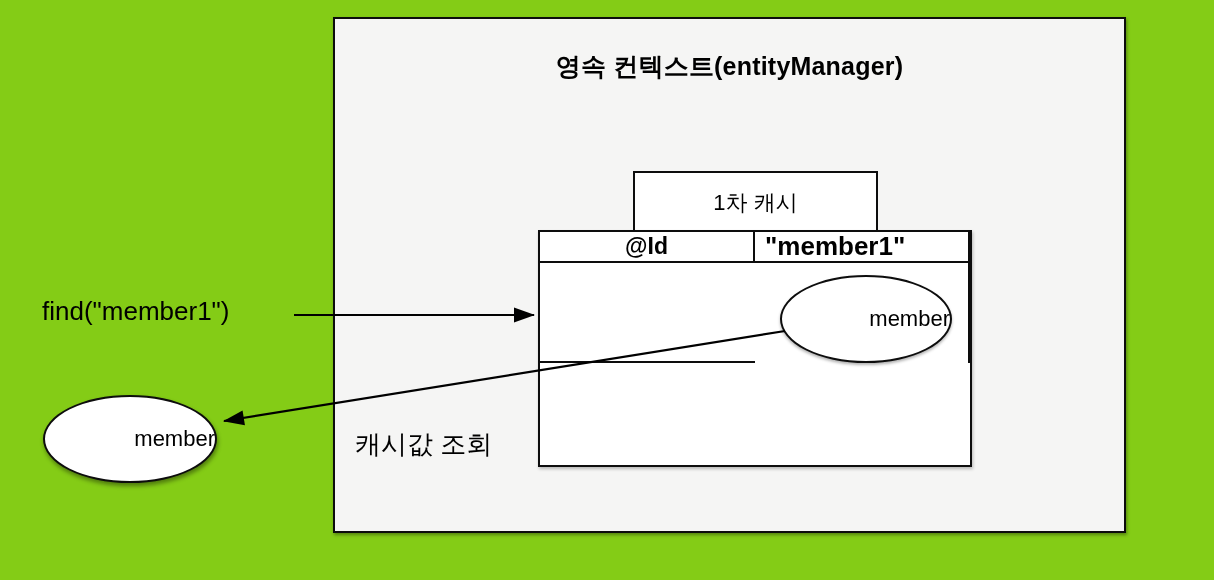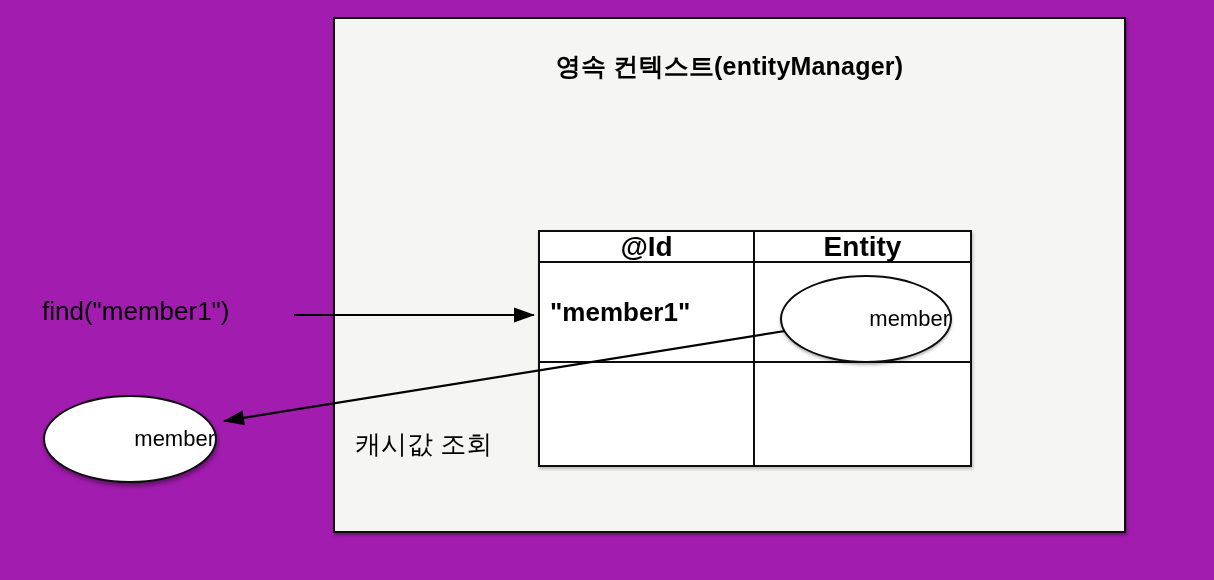--- a/index.html
+++ b/index.html
@@ -10,21 +10,21 @@
   body {
     width: 1214px;
     height: 580px;
     font-family: "Liberation Sans", sans-serif;
     color: #000000;
   }
   .canvas {
     position: relative;
     width: 1214px;
     height: 580px;
-    background: #a21caf;
+    background: #84cc16;
     overflow: hidden;
   }
 
   
   .outer-box {
     position: absolute;
     left: 333px;
     top: 17px;
     width: 793px;
     height: 516px;
@@ -79,21 +79,21 @@
     z-index: 3;
   }
   .cell { box-sizing: border-box; }
   .cell.col-left { border-right: 2.5px solid #0d0d0d; }
   .cell.row-top, .cell.row-mid { border-bottom: 2.5px solid #0d0d0d; }
   .cell.header {
     display: flex;
     align-items: center;
     justify-content: center;
     font-weight: bold;
-    font-size: 28px;
+    font-size: 23px;
   }
   .cell.id-cell {
     display: flex;
     align-items: center;
     padding-left: 10px;
     font-weight: bold;
     font-size: 26px;
   }
 
   
@@ -154,24 +154,26 @@
 </style>
 </head>
 <body>
 
 <div class="canvas">
 
   <div class="outer-box">
     <div class="box-title">영속 컨텍스트(entityManager)</div>
   </div>
 
+  <div class="cache-tab">
+    <span>1차 캐시</span>
+  </div>
 
   <div class="cache-table">
     <div class="cell header col-left row-top">@Id</div>
-    <div class="cell header row-top">Entity</div>
 
     <div class="cell id-cell col-left row-mid">"member1"</div>
     <div class="cell row-mid"></div>
 
     <div class="cell col-left"></div>
     <div class="cell"></div>
   </div>
 
   <div class="ellipse table-ellipse">
     <span>member</span>

